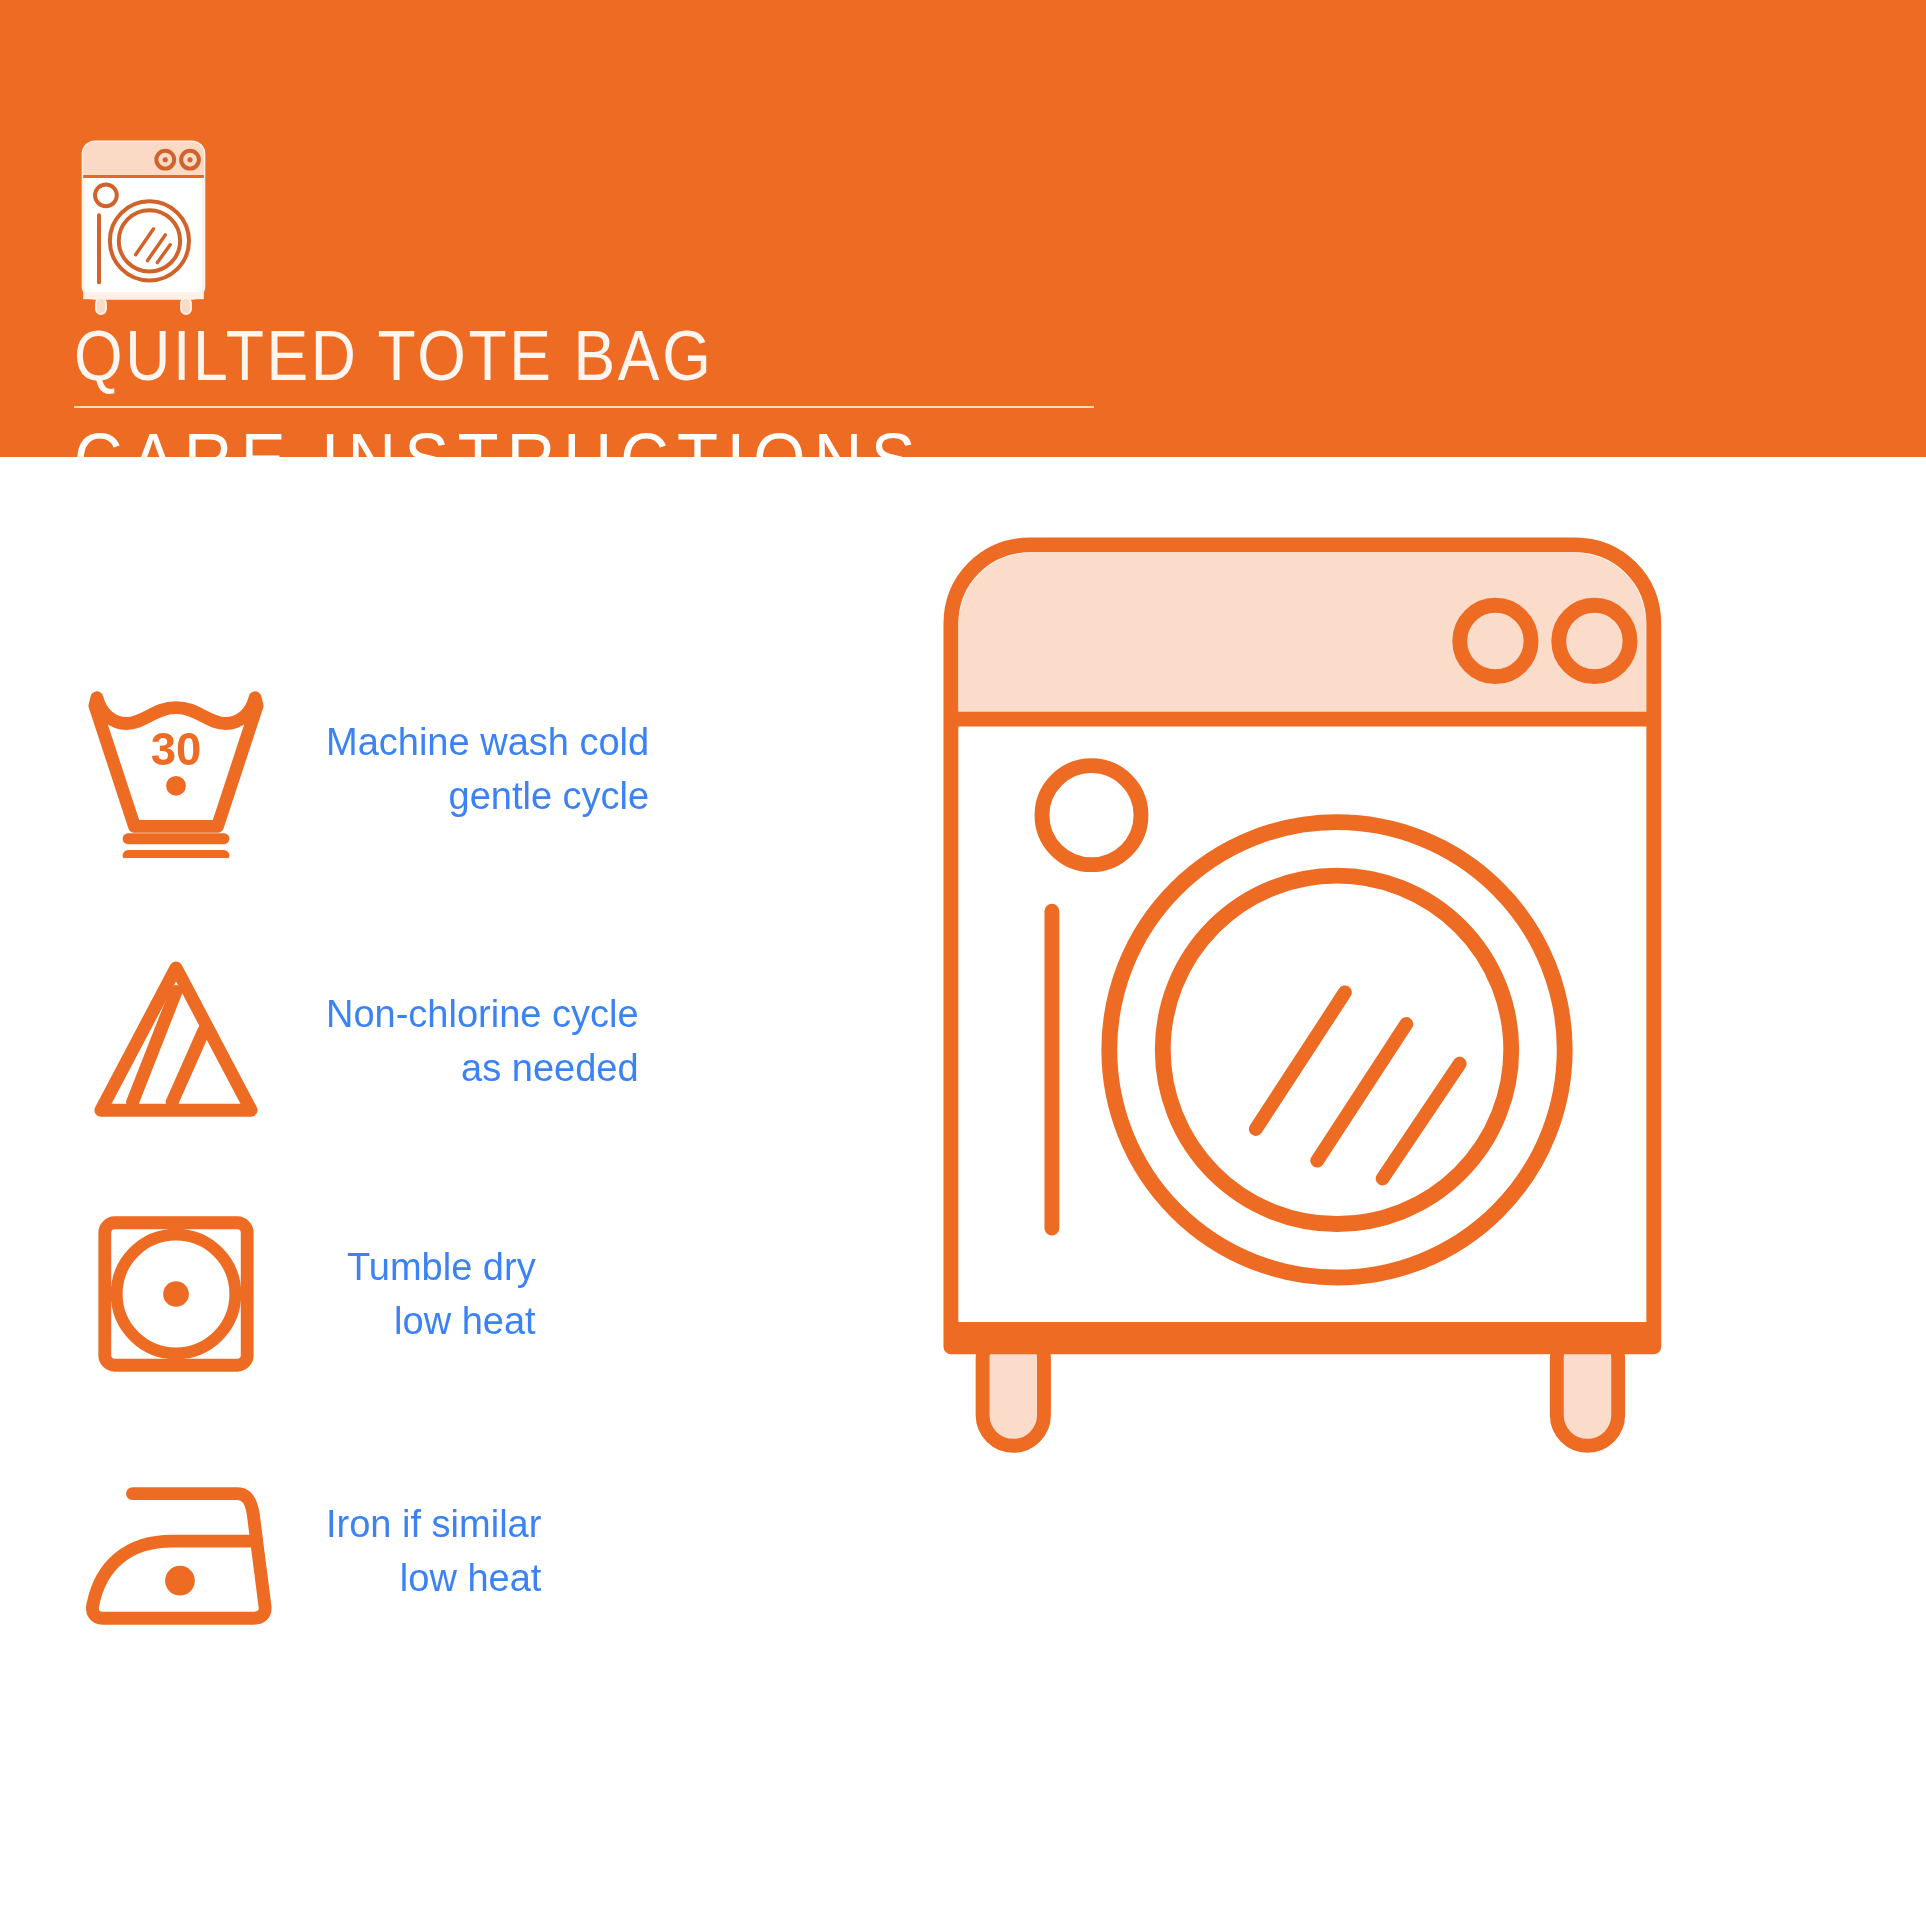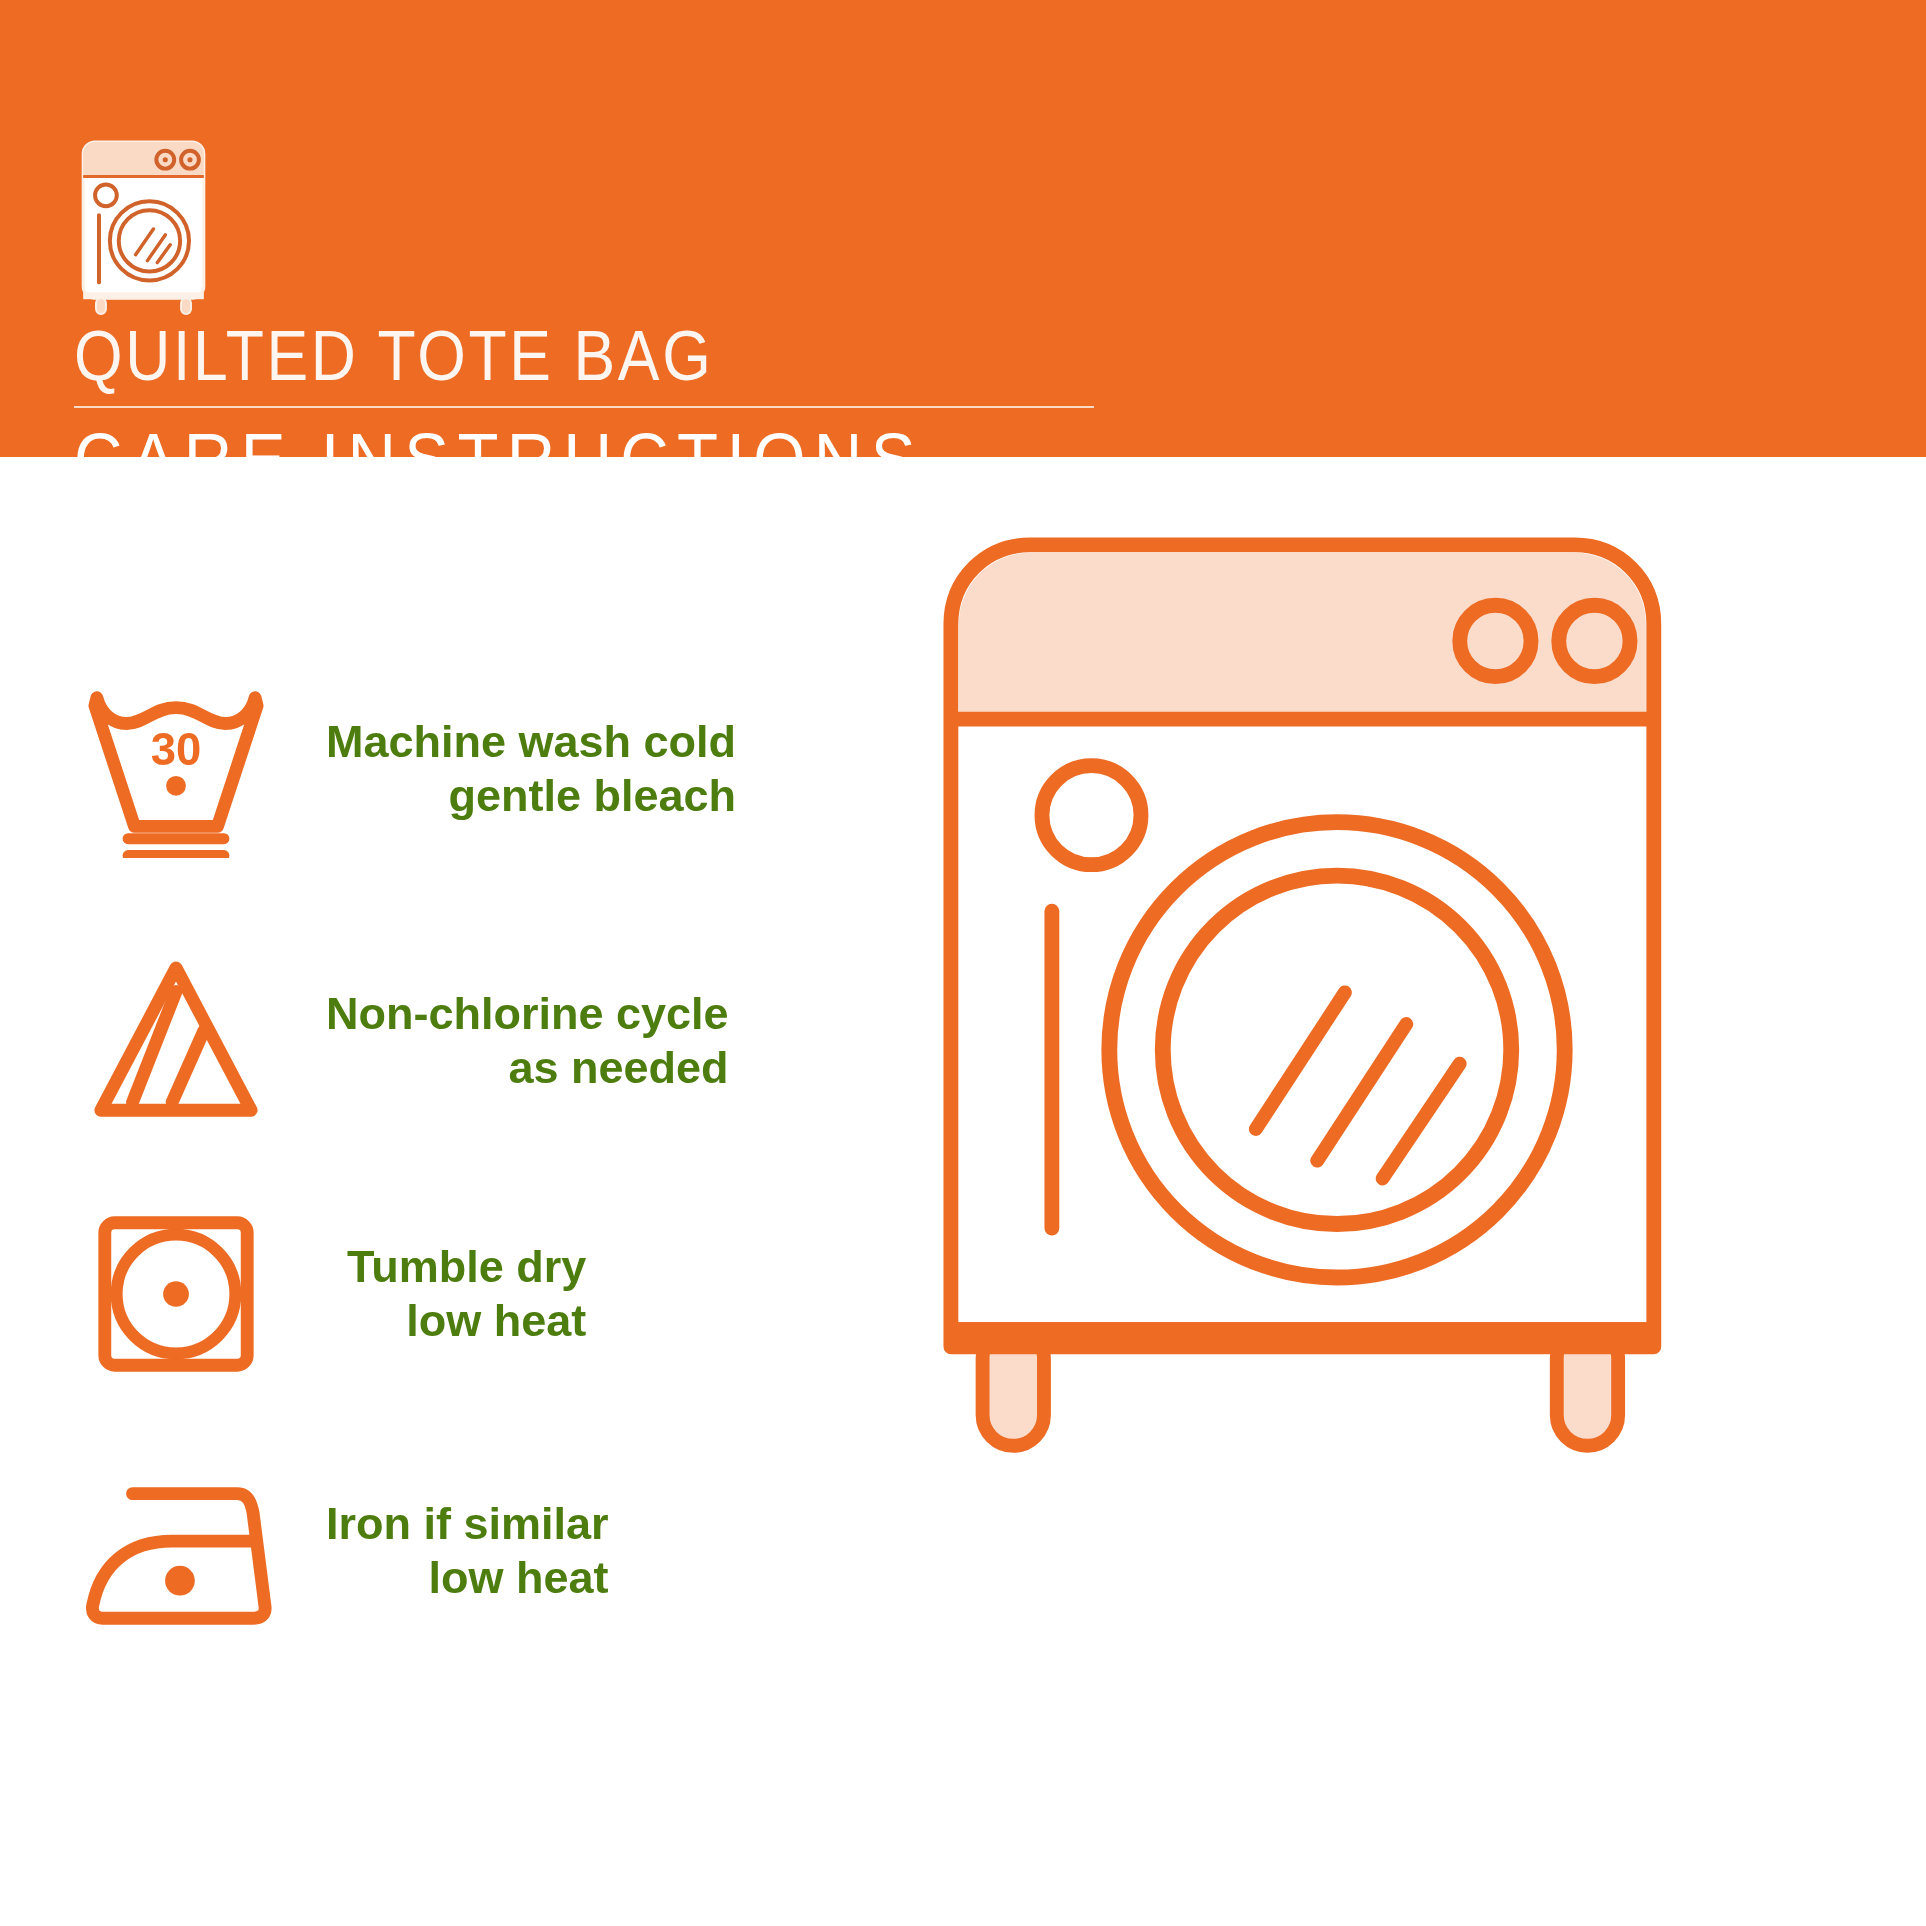--- a/index.html
+++ b/index.html
@@ -95,24 +95,24 @@
 
   .care-symbol {
     flex: 0 0 auto;
     width: 198px;
     height: 198px;
     display: flex;
     align-items: center;
     justify-content: center;
   }
   .care-label {
-    color: #4d7c0f;
-    font-size: 45px;
+    color: #3b82f6;
+    font-size: 38px;
     line-height: 54px;
-    font-weight: 700;
+    font-weight: 400;
     margin-left: 51px;
     font-family: "Liberation Sans", sans-serif;
   }
   .care-label .ln { display: block; white-space: nowrap; }
 
   
   .washer-wrap {
     position: absolute;
     left: 941px;
     top: 535px;
@@ -173,21 +173,21 @@
                  C176 34 164 44 150 44 C132 44 122 28 100 28
                  C78 28 68 44 50 44 C36 44 24 34 20 18 Z" fill="none" stroke="#ED6B23" stroke-width="13" stroke-linejoin="round" stroke-linecap="round"></path>
         <text x="100" y="86" font-family="Liberation Sans, sans-serif" font-size="46" font-weight="700" fill="#ED6B23" text-anchor="middle">30</text>
         <circle cx="100" cy="107" r="10" fill="#ED6B23"></circle>
         <rect x="46" y="155" width="108" height="11" rx="5.5" fill="#ED6B23"></rect>
         <rect x="46" y="172" width="108" height="11" rx="5.5" fill="#ED6B23"></rect>
       </svg>
     </div>
     <div class="care-label">
       <span class="ln">Machine wash cold</span>
-      <span class="ln">gentle bleach</span>
+      <span class="ln">gentle cycle</span>
     </div>
   </div>
 
   <div class="care-row care-row-1">
     <div class="care-symbol">
       <svg viewBox="0 0 200 180" width="198" height="178" xmlns="http://www.w3.org/2000/svg">
         <path d="M100 16 L176 160 L24 160 Z" fill="none" stroke="#ED6B23" stroke-width="13" stroke-linejoin="round"></path>
         <line x1="100" y1="40" x2="56" y2="152" stroke="#ED6B23" stroke-width="13" stroke-linecap="round"></line>
         <line x1="128" y1="80" x2="96" y2="152" stroke="#ED6B23" stroke-width="13" stroke-linecap="round"></line>
       </svg>

